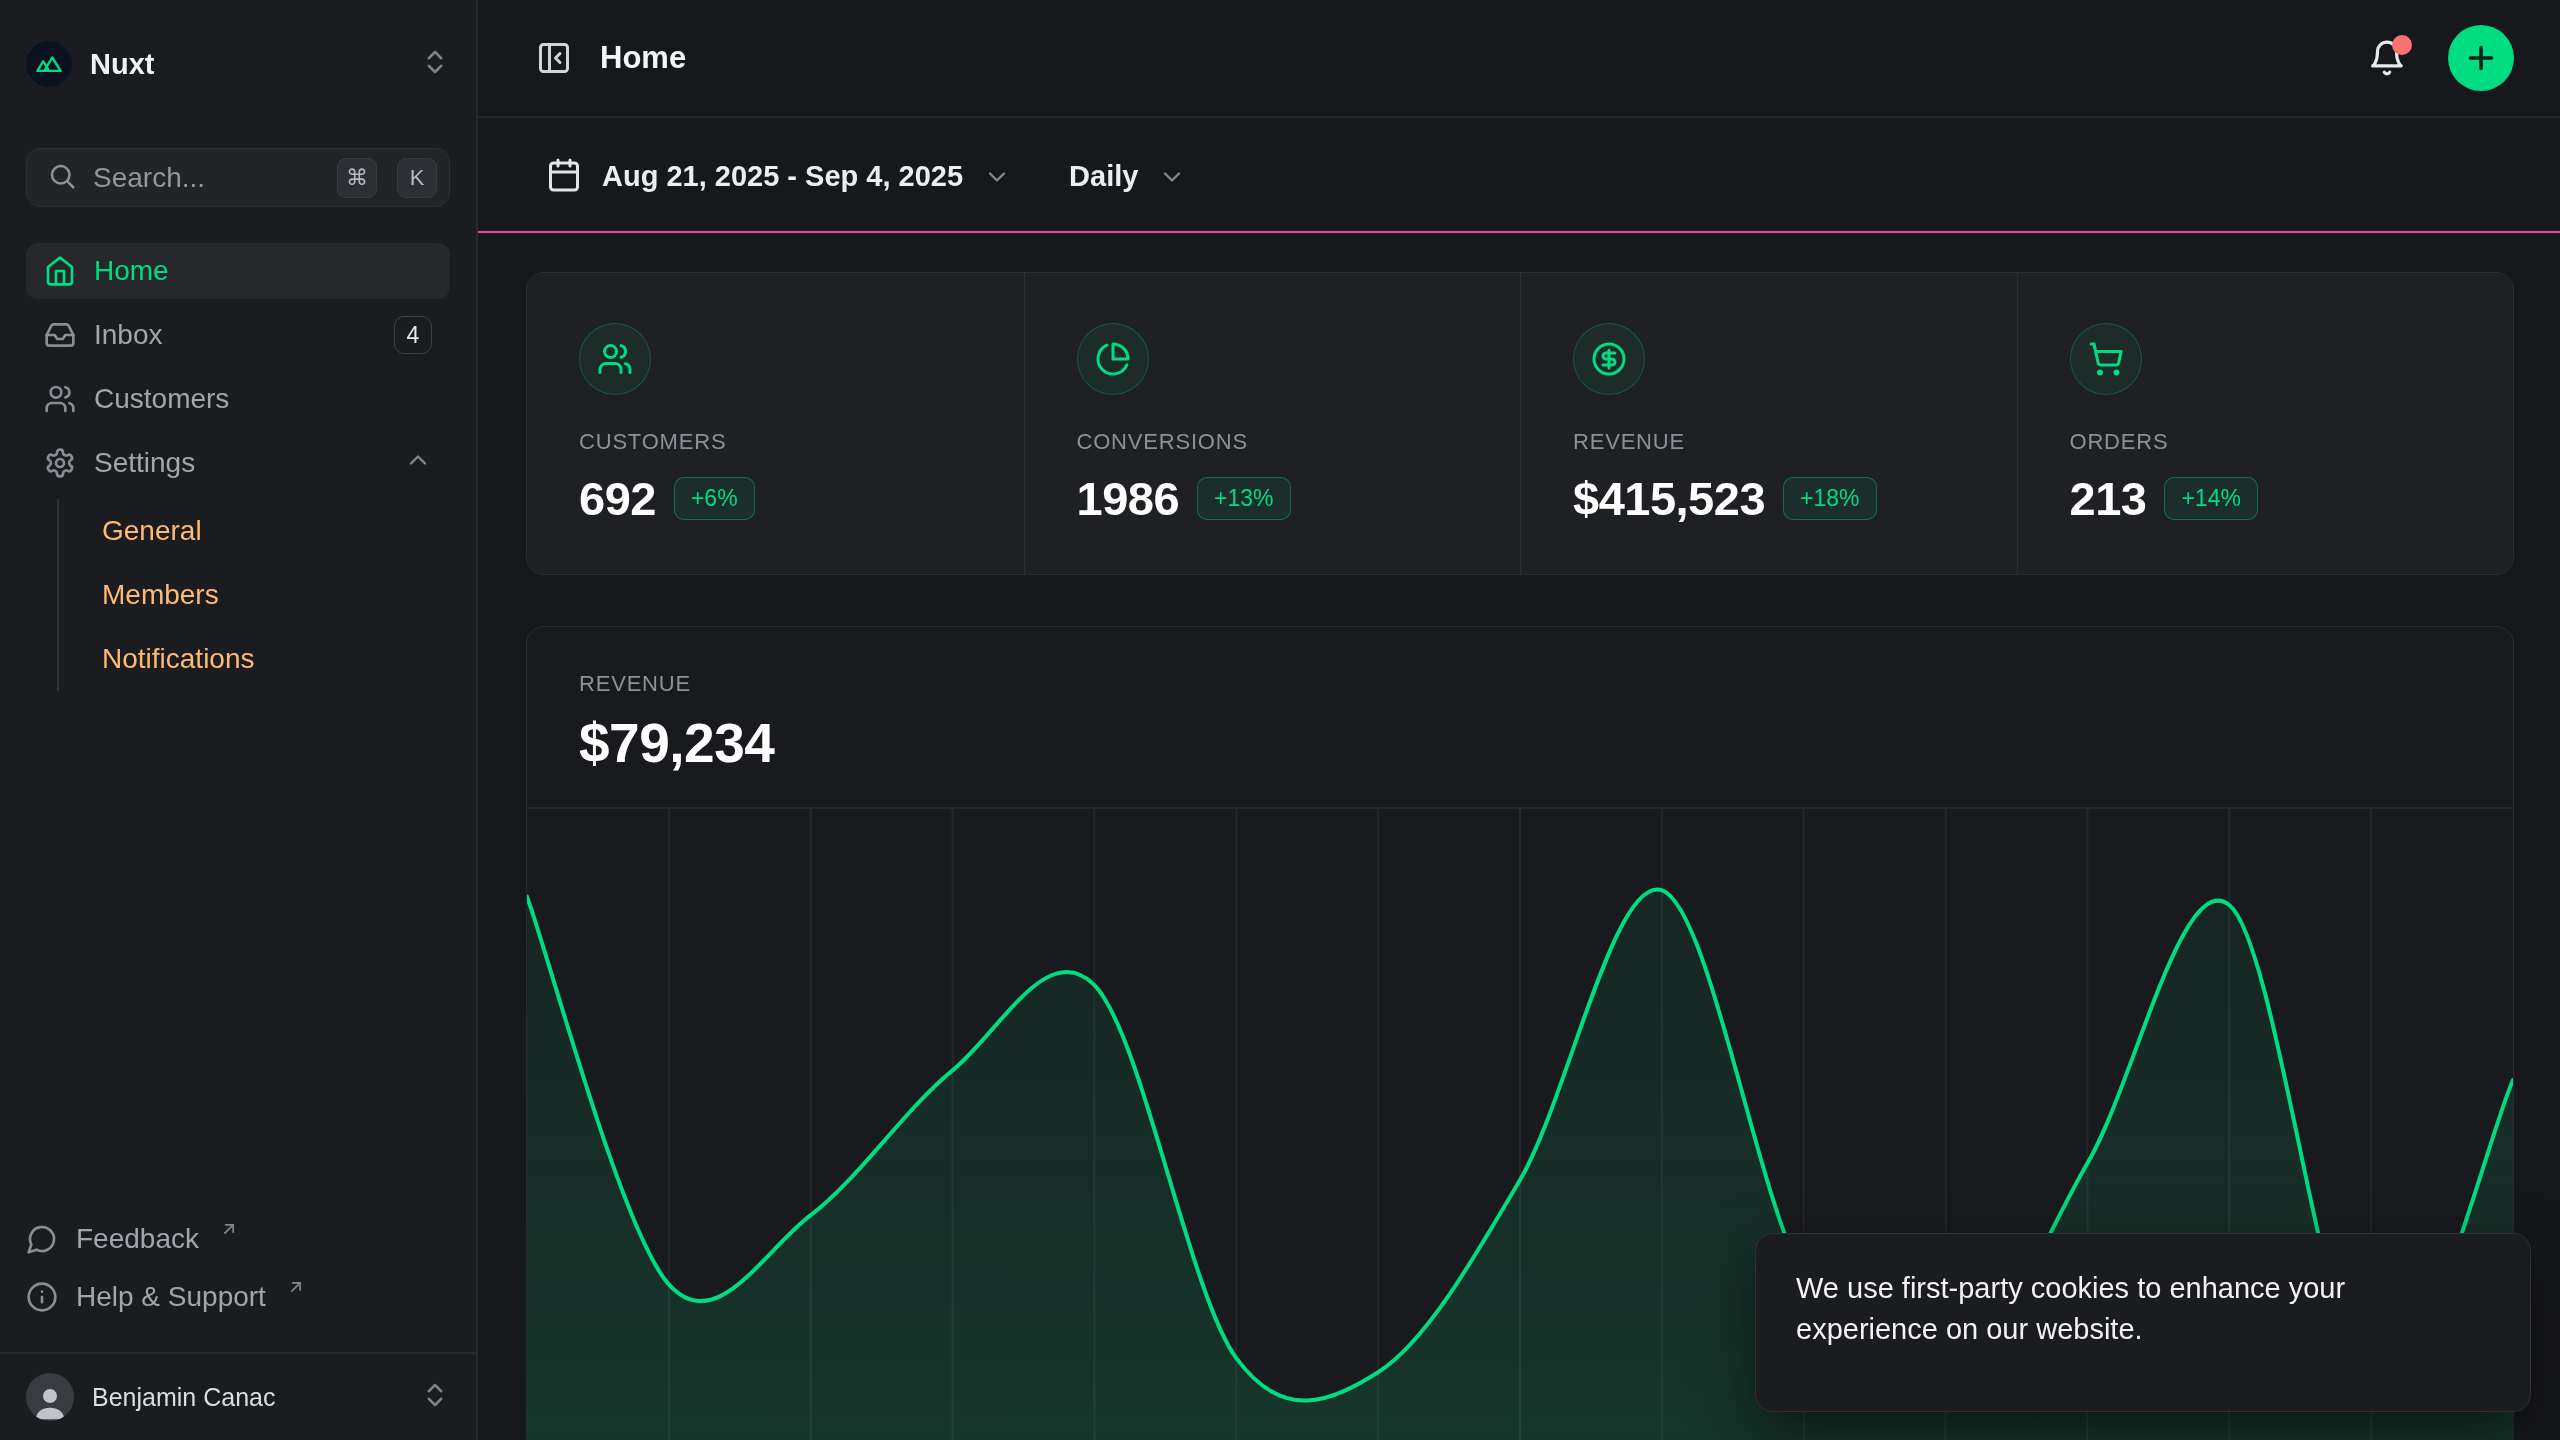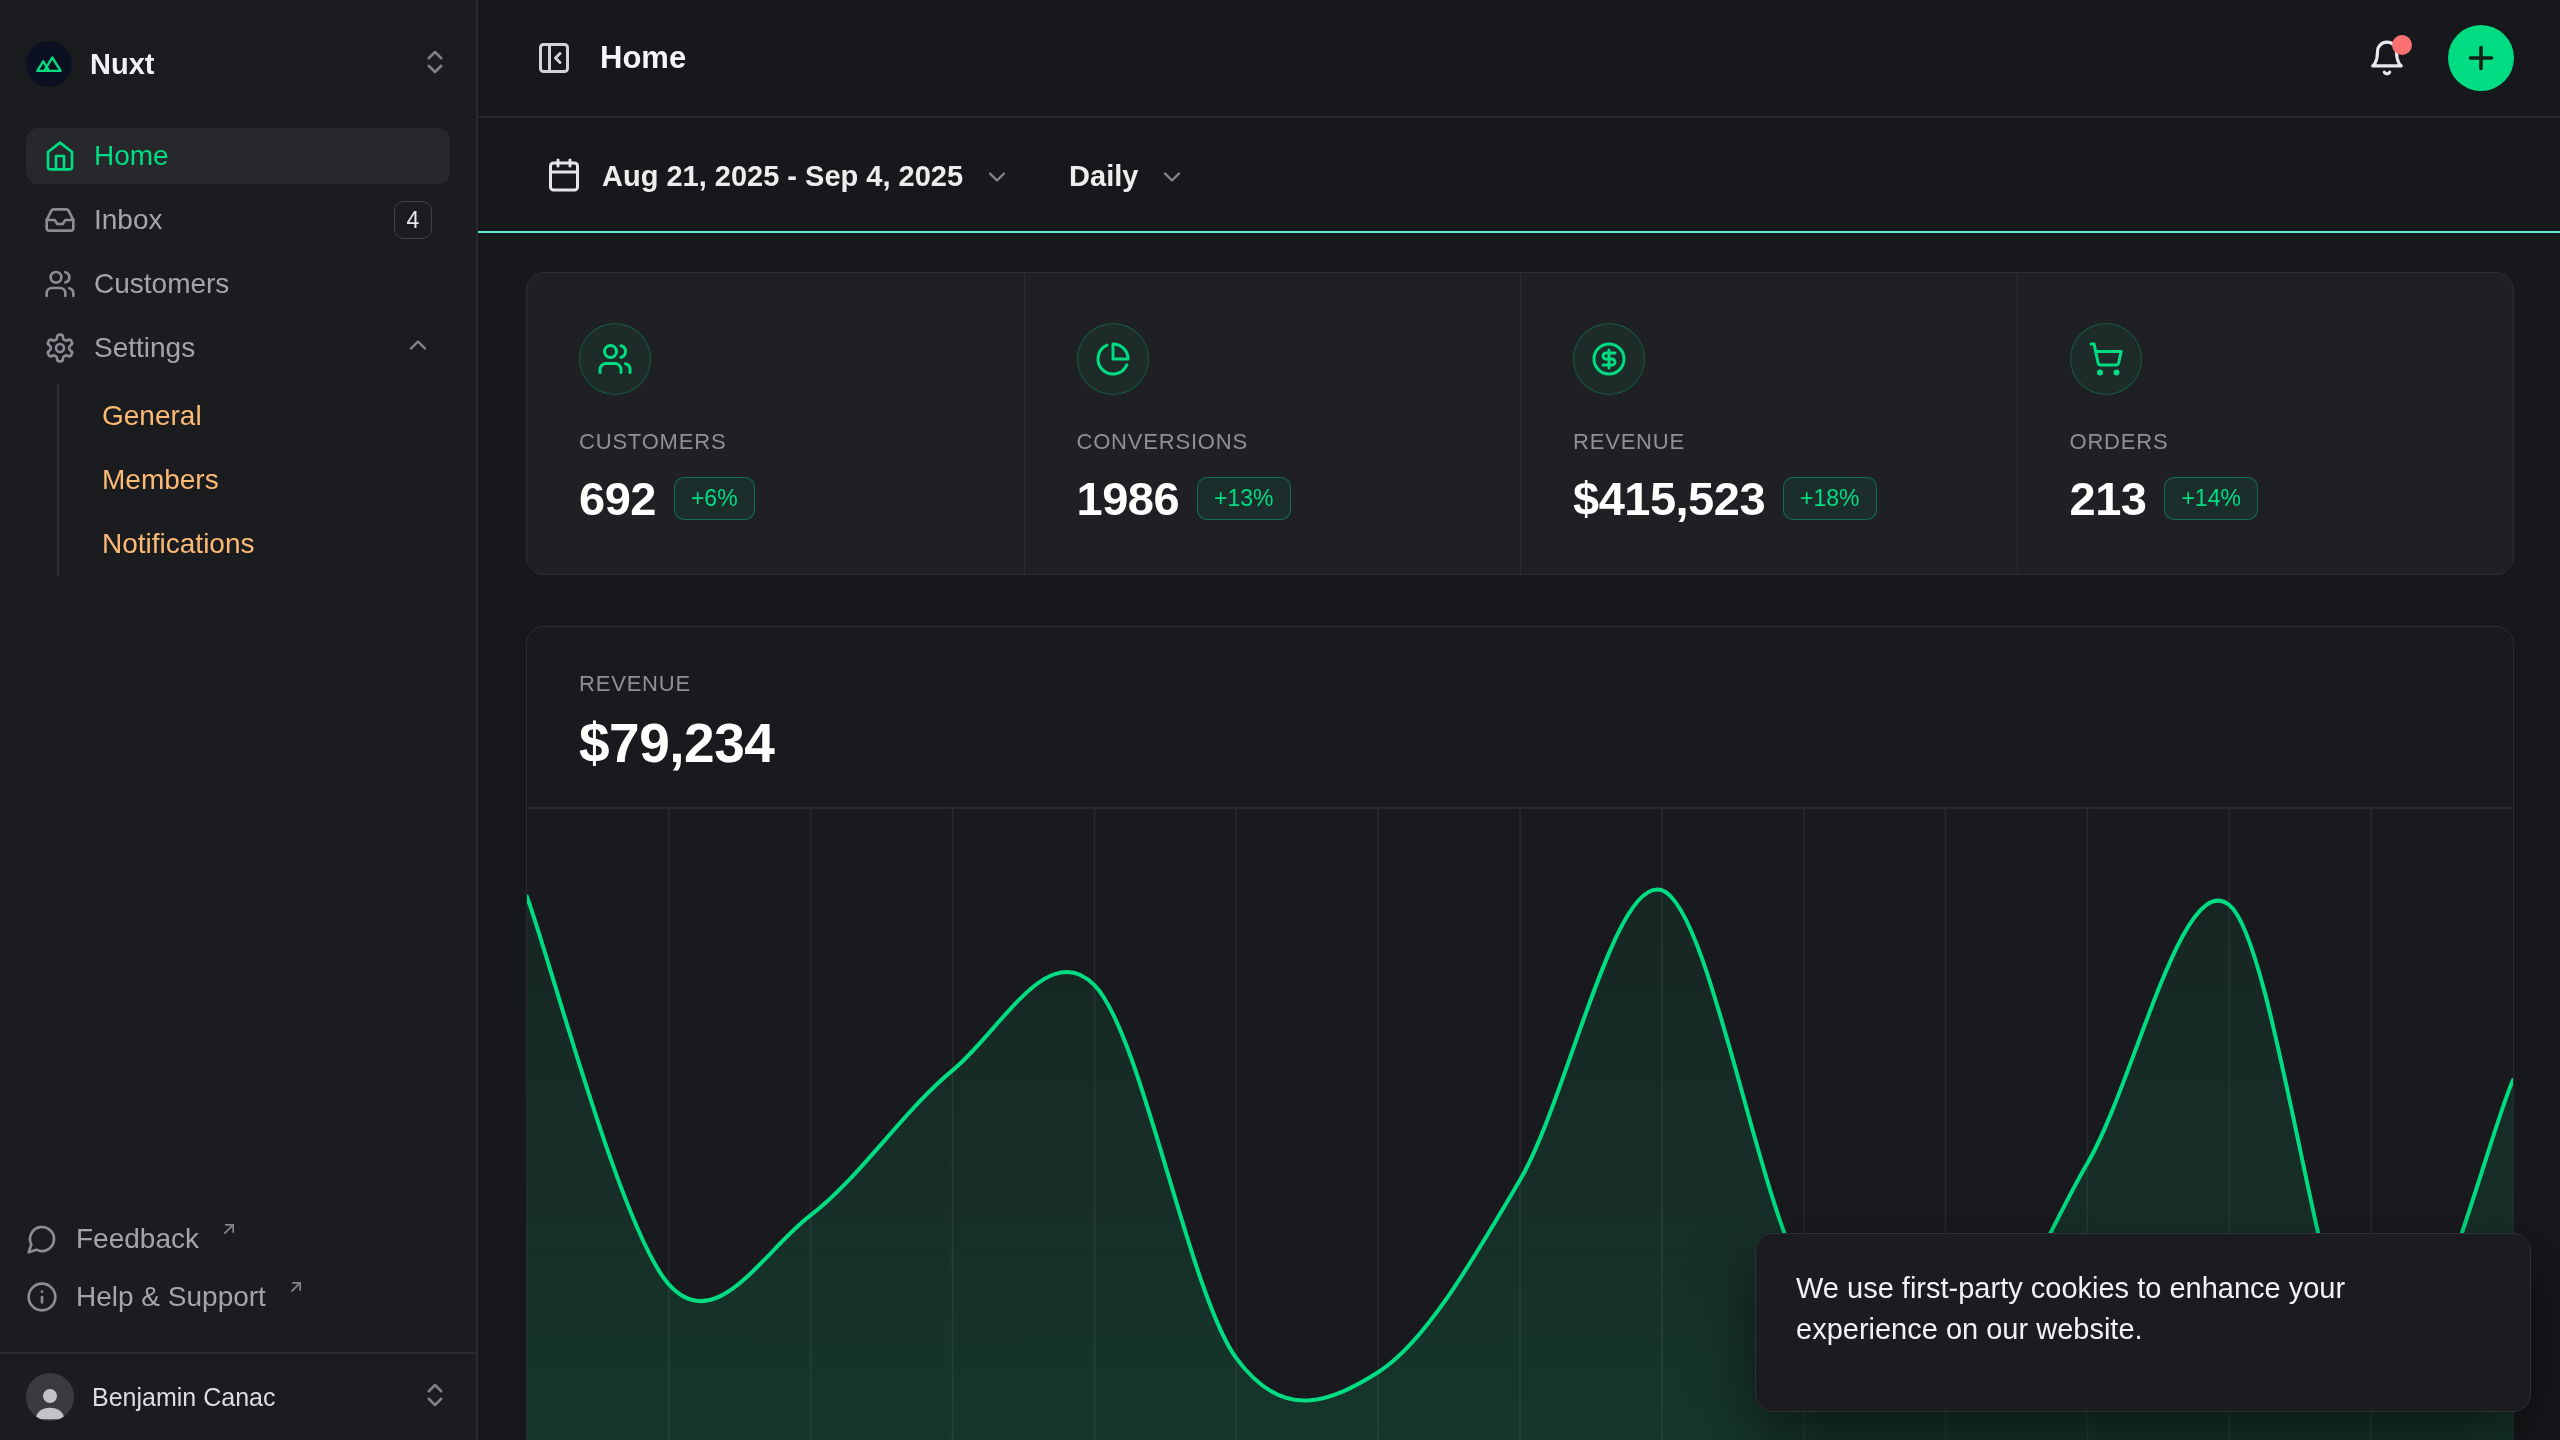--- a/index.html
+++ b/index.html
@@ -72,21 +72,21 @@
   .header-left { display:flex; align-items:center; gap:28px; flex:1; }
   .panel-btn svg { width:36px; height:36px; stroke:#d3d4d9; display:block; }
   .page-title { font-size:31px; font-weight:700; color:#f4f5f7; }
   .header-right { display:flex; align-items:center; gap:42px; }
   .bell-btn { position:relative; cursor:pointer; }
   .bell-btn svg { width:38px; height:38px; stroke:#e8e9ed; display:block; }
   .bell-dot { position:absolute; top:-4px; right:-6px; width:20px; height:20px; border-radius:50%; background:#fb7171; }
   .add-btn { width:66px; height:66px; border-radius:50%; background:#00dc82; border:none; display:flex; align-items:center; justify-content:center; cursor:pointer; }
   .add-btn svg { width:36px; height:36px; stroke:#132019; }
 
-  .toolbar { height:115px; border-bottom:2px solid #5eead4; display:flex; align-items:center; padding:4px 46px 0 68px; gap:58px; flex-shrink:0; }
+  .toolbar { height:115px; border-bottom:2px solid #ec4899; display:flex; align-items:center; padding:4px 46px 0 68px; gap:58px; flex-shrink:0; }
   .tool-btn { display:flex; align-items:center; gap:20px; cursor:pointer; }
   .tool-btn .cal svg { width:36px; height:36px; stroke:#e4e5ea; }
   .tool-label { font-size:29px; font-weight:600; color:#eceded; }
   .tool-btn .chev svg { width:28px; height:28px; stroke:#85868d; margin-top:4px; }
 
   .content { padding:39px 46px 0 48px; flex:1; min-height:0; }
 
   .stats-card {
     height:303px; background:#1f2024; border:1px solid #2c2d32; border-radius:18px;
     display:grid; grid-template-columns:1fr 1fr 1fr 1fr;
@@ -141,20 +141,31 @@
       </span>
       <span class="logo-name">Nuxt</span>
       <span class="selector-icon">
         <svg viewBox="0 0 24 24" fill="none" stroke-width="2" stroke-linecap="round" stroke-linejoin="round">
             <path d="m7 9 5-5 5 5"></path>
             <path d="m7 15 5 5 5-5"></path>
           </svg>
       </span>
     </div>
 
+    <div class="search-box">
+      <span class="mag">
+        <svg viewBox="0 0 24 24" fill="none" stroke-width="2" stroke-linecap="round">
+            <circle cx="11" cy="11" r="7"></circle>
+            <line x1="16.5" y1="16.5" x2="21" y2="21"></line>
+          </svg>
+      </span>
+      <span class="search-placeholder">Search...</span>
+      <span class="kbd">⌘</span>
+      <span class="kbd">K</span>
+    </div>
 
     <nav class="nav">
 
       <div class="nav-item active">
         <svg viewBox="0 0 24 24" fill="none" stroke-width="2" stroke-linecap="round" stroke-linejoin="round">
             <path d="m3 9 9-7 9 7v11a2 2 0 0 1-2 2H5a2 2 0 0 1-2-2z"></path>
             <path d="M9 22V12h6v10"></path>
           </svg>
         <span class="nav-label">Home</span>
       </div>

